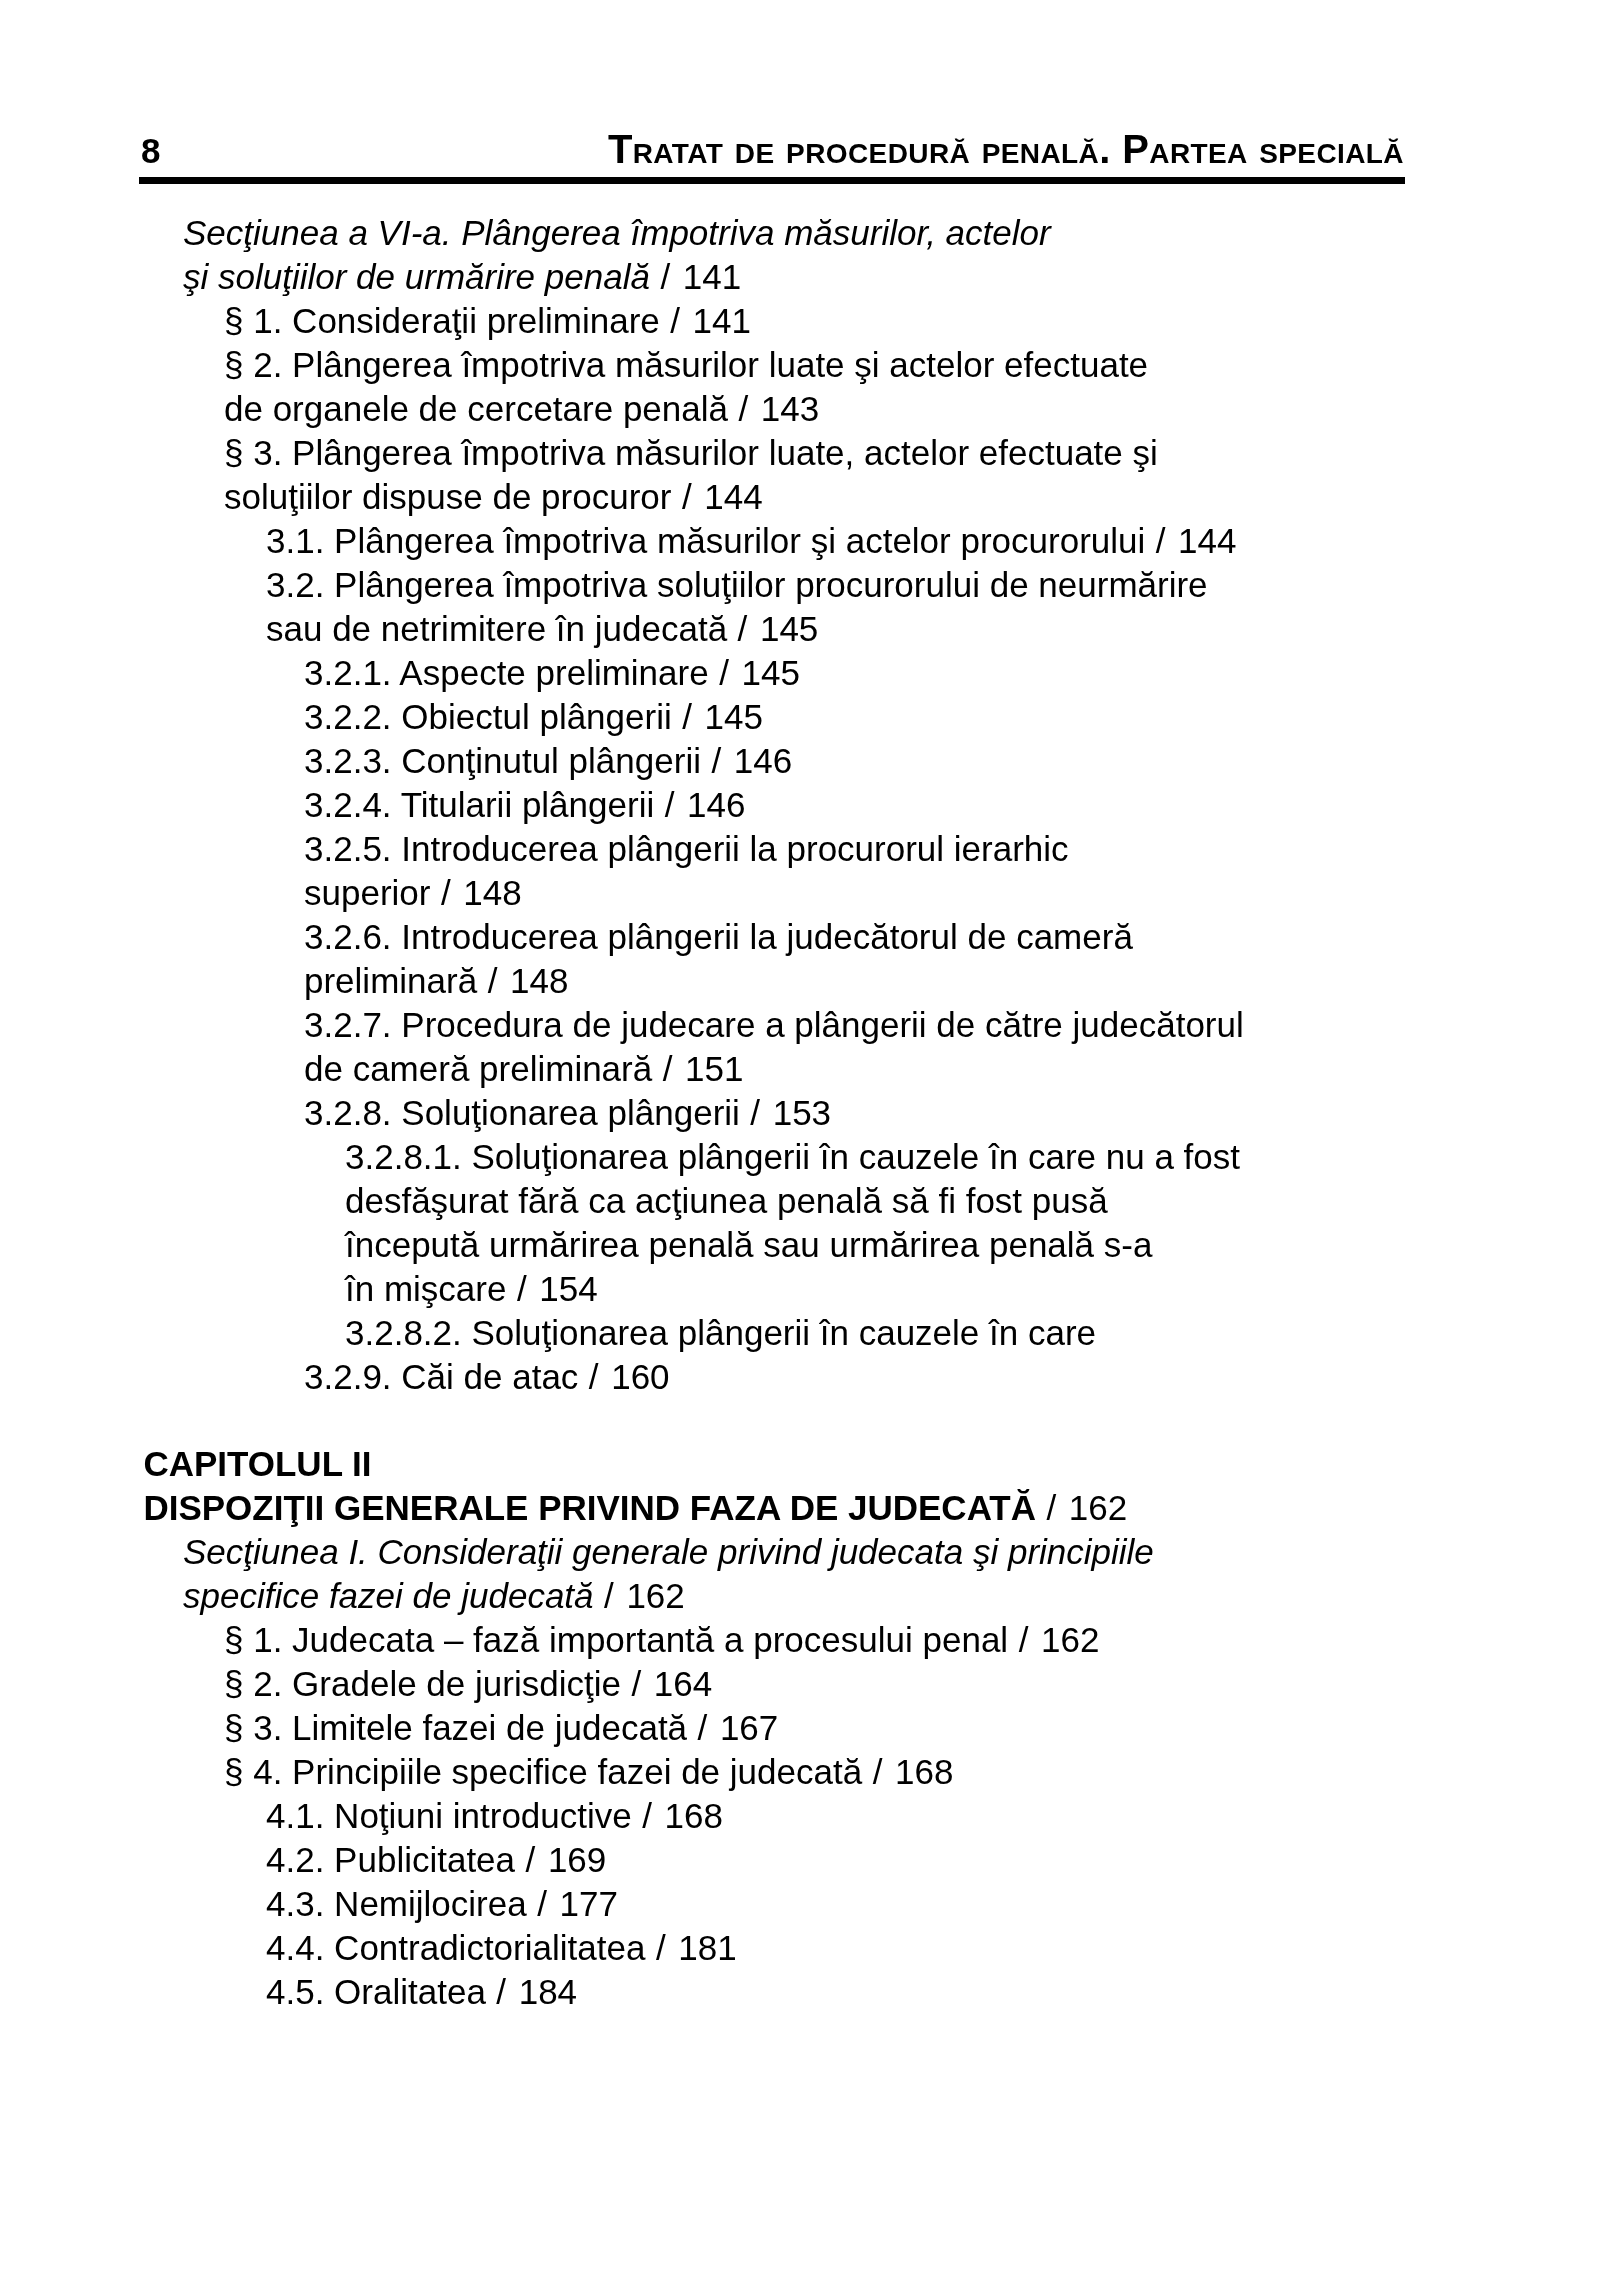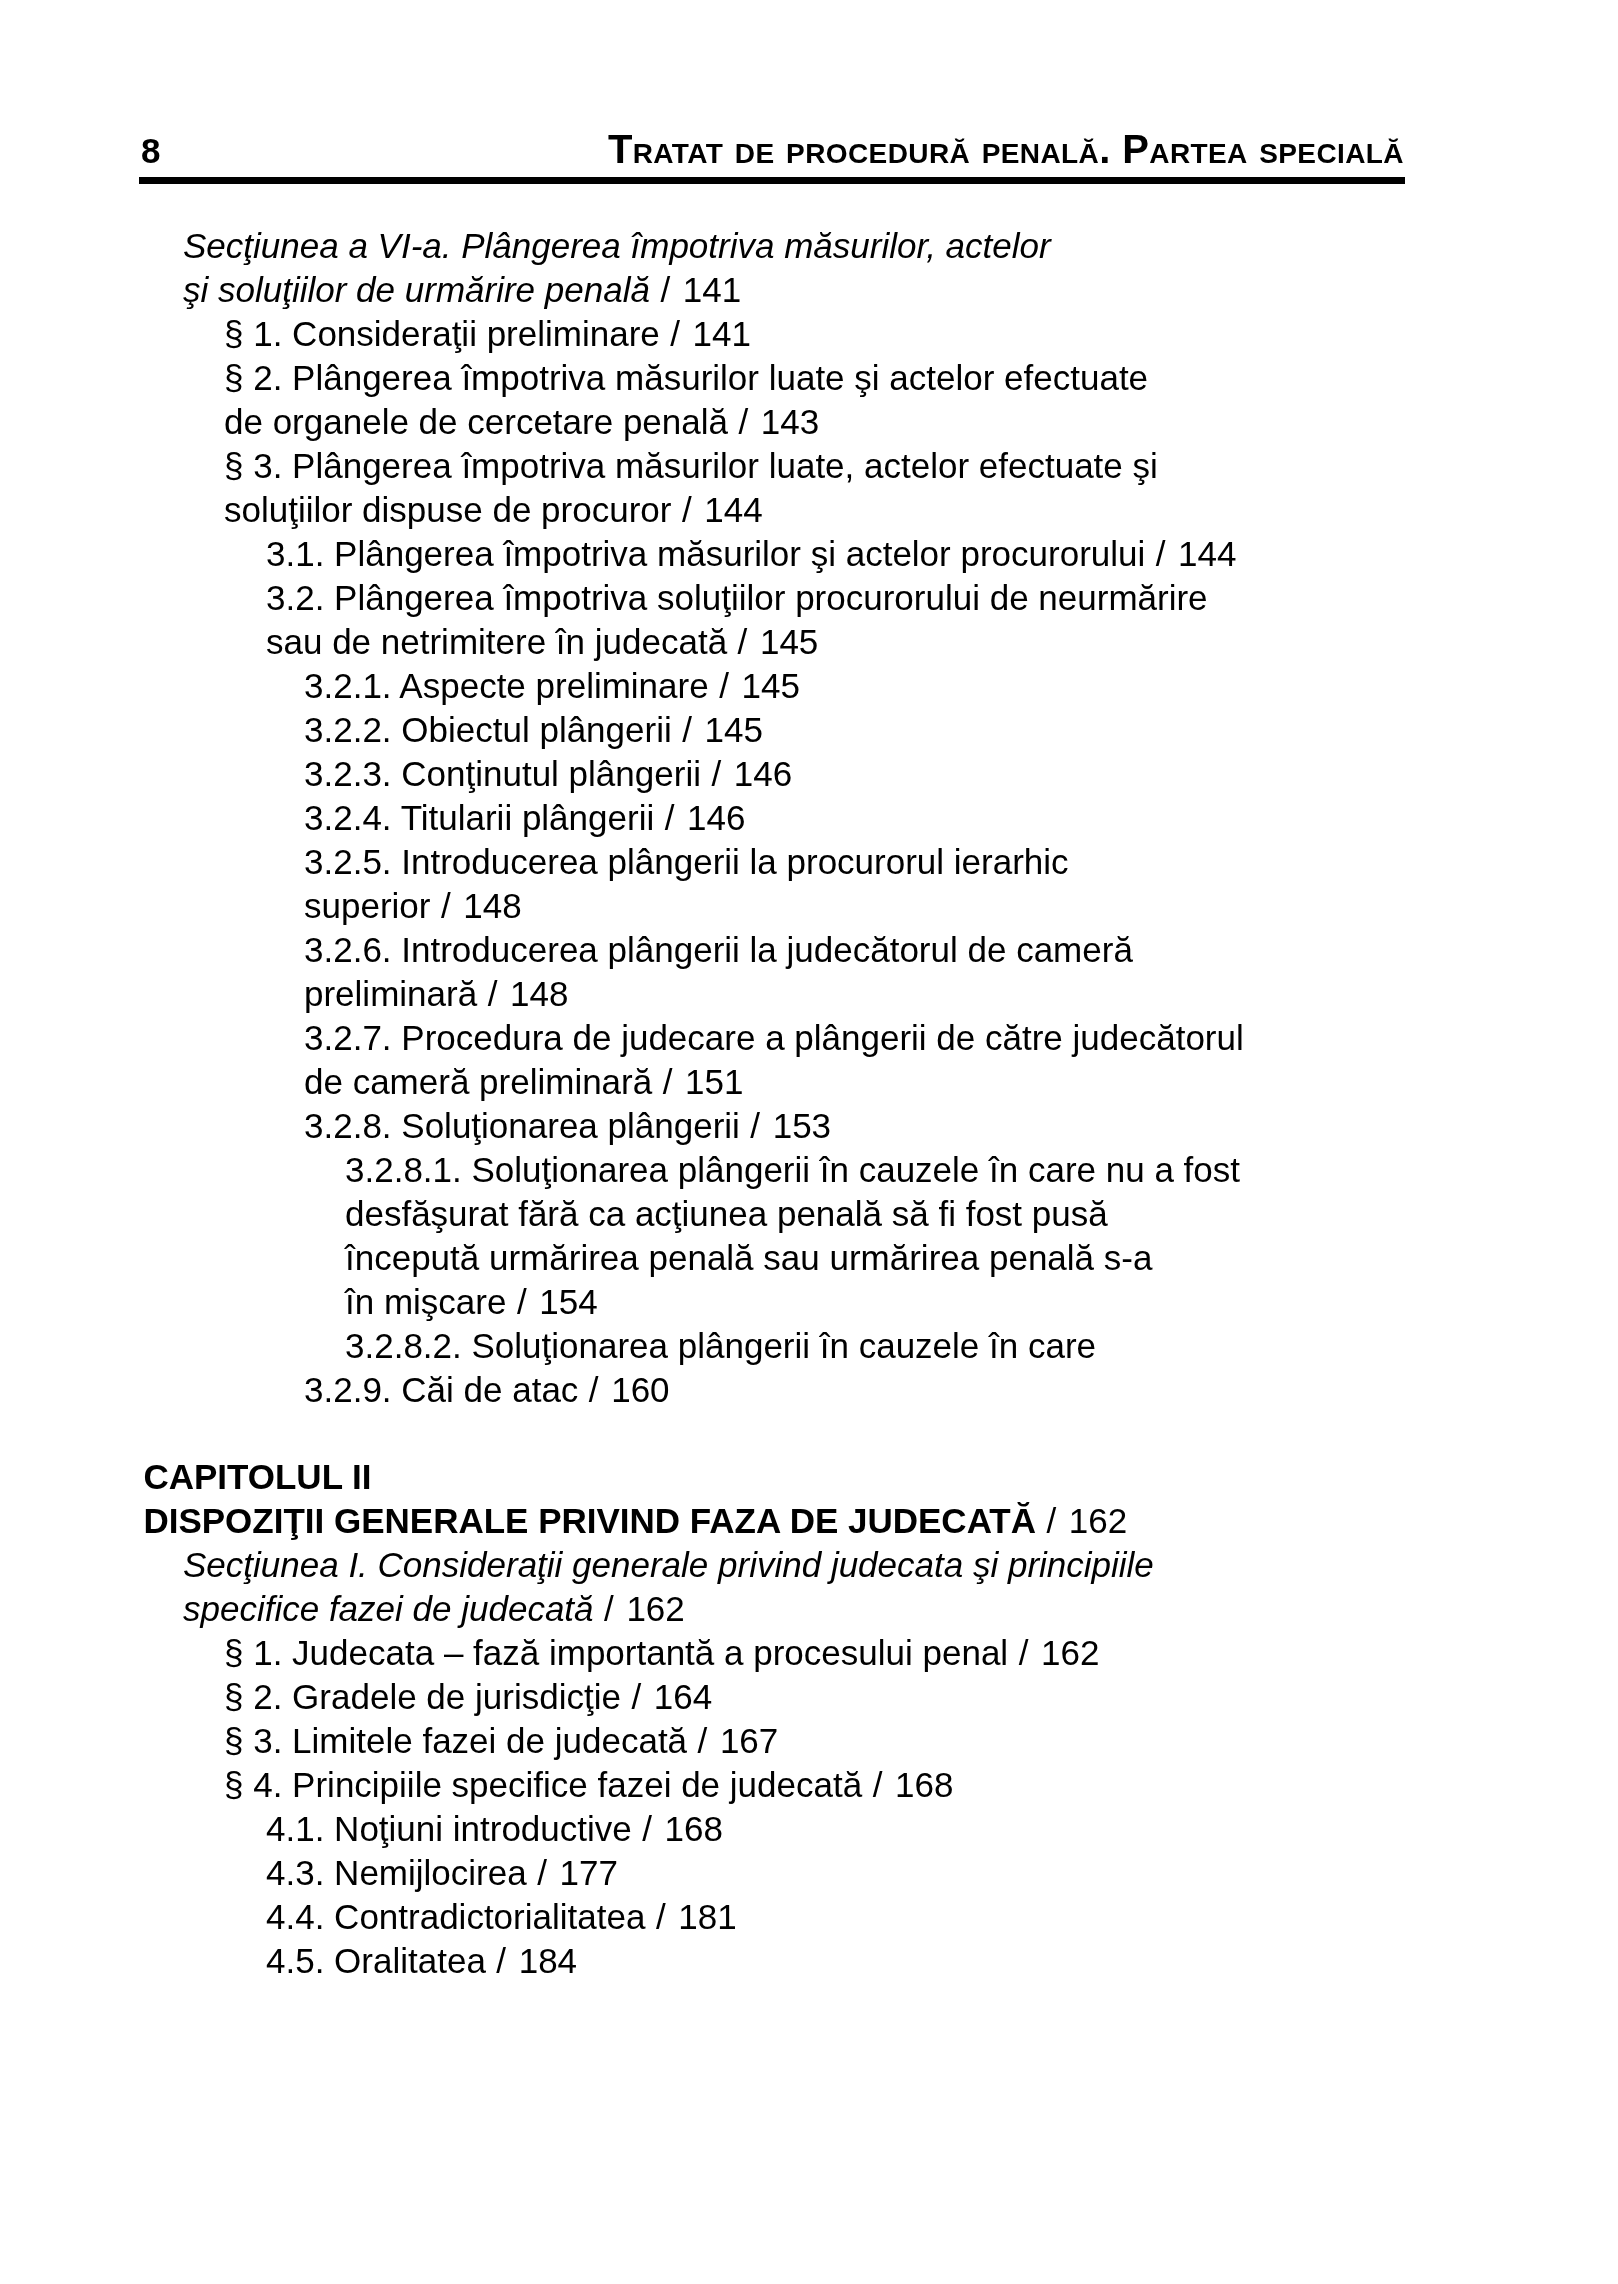--- a/index.html
+++ b/index.html
@@ -18,21 +18,21 @@
   .running-title{
     font-size:40px;font-weight:bold;line-height:1;
     font-variant:small-caps;letter-spacing:0.4px;white-space:nowrap;
   }
   .header-rule{
     position:absolute;left:139px;top:177px;width:1266px;height:7.3px;
     background:#000000;
   }
   
   .toc{
-    position:absolute;left:141px;top:224px;width:1263px;
+    position:absolute;left:141px;top:211px;width:1263px;
     font-size:35px;line-height:44px;
   }
   .toc-line{white-space:nowrap;}
   .lv-chapter{padding-left:2.4px;font-weight:bold;}
   .lv-section{padding-left:42px;}
   .lv-section .entry-text{font-style:italic;}
   .lv-par{padding-left:83px;}
   .lv-sub1{padding-left:125px;}
   .lv-sub2{padding-left:163px;}
   .lv-sub3{padding-left:204px;}
@@ -83,17 +83,18 @@
     <div class="toc-line lv-sub2"><span class="entry-text">3.2.9. Căi de atac</span><span class="page-sep">/</span><span class="page-num">160</span></div>
     <div class="toc-line lv-chapter gap-before"><span class="entry-text">CAPITOLUL II</span></div>
     <div class="toc-line lv-chapter"><span class="entry-text">DISPOZIŢII GENERALE PRIVIND FAZA DE JUDECATĂ</span><span class="page-sep">/</span><span class="page-num">162</span></div>
     <div class="toc-line lv-section"><span class="entry-text">Secţiunea I. Consideraţii generale privind judecata şi principiile</span></div>
     <div class="toc-line lv-section"><span class="entry-text">specifice fazei de judecată</span><span class="page-sep">/</span><span class="page-num">162</span></div>
     <div class="toc-line lv-par"><span class="entry-text">§ 1. Judecata – fază importantă a procesului penal</span><span class="page-sep">/</span><span class="page-num">162</span></div>
     <div class="toc-line lv-par"><span class="entry-text">§ 2. Gradele de jurisdicţie</span><span class="page-sep">/</span><span class="page-num">164</span></div>
     <div class="toc-line lv-par"><span class="entry-text">§ 3. Limitele fazei de judecată</span><span class="page-sep">/</span><span class="page-num">167</span></div>
     <div class="toc-line lv-par"><span class="entry-text">§ 4. Principiile specifice fazei de judecată</span><span class="page-sep">/</span><span class="page-num">168</span></div>
     <div class="toc-line lv-sub1"><span class="entry-text">4.1. Noţiuni introductive</span><span class="page-sep">/</span><span class="page-num">168</span></div>
+    <div class="toc-line lv-sub1"><span class="entry-text">4.2. Publicitatea</span><span class="page-sep">/</span><span class="page-num">169</span></div>
     <div class="toc-line lv-sub1"><span class="entry-text">4.3. Nemijlocirea</span><span class="page-sep">/</span><span class="page-num">177</span></div>
     <div class="toc-line lv-sub1"><span class="entry-text">4.4. Contradictorialitatea</span><span class="page-sep">/</span><span class="page-num">181</span></div>
     <div class="toc-line lv-sub1"><span class="entry-text">4.5. Oralitatea</span><span class="page-sep">/</span><span class="page-num">184</span></div>
   </div>
 
 
 </body></html>

